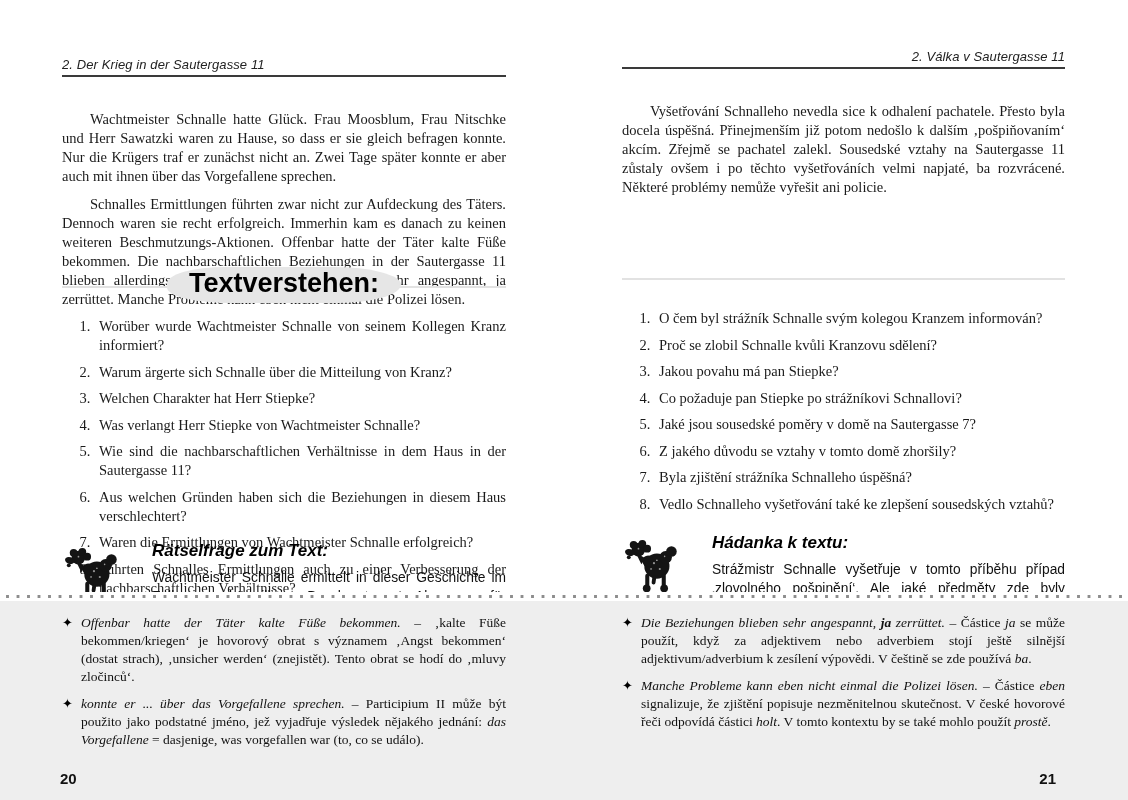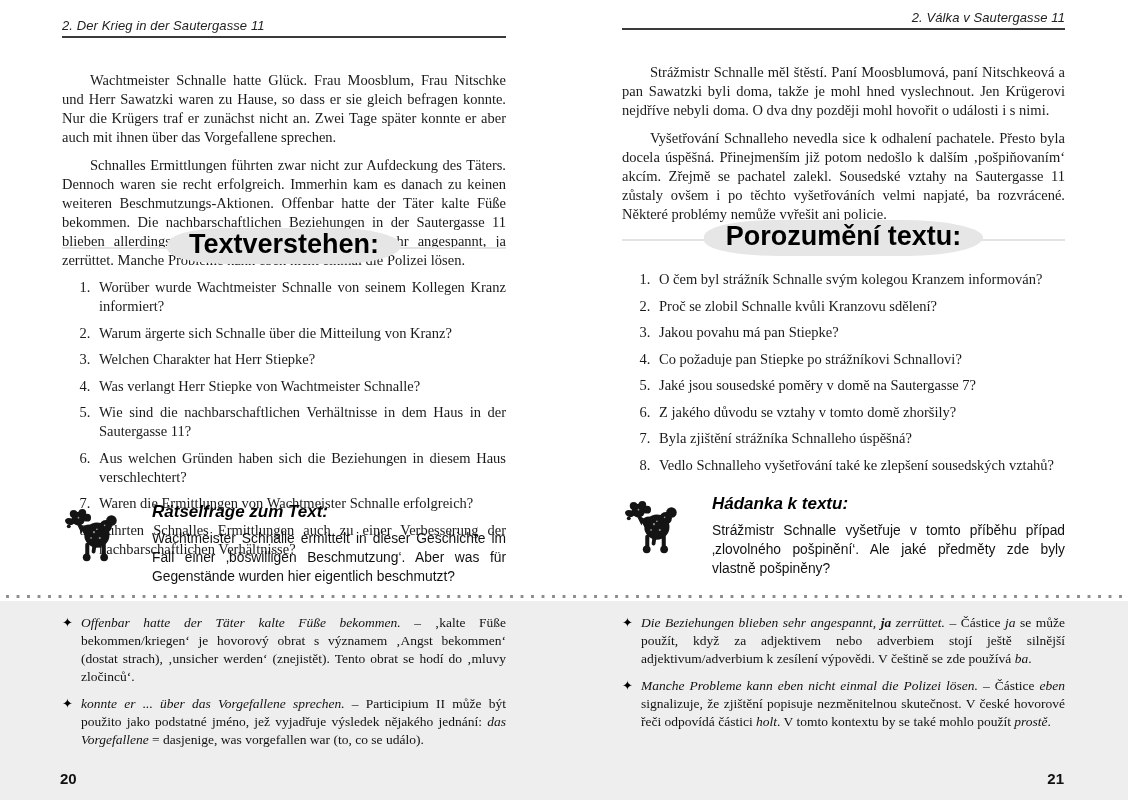--- a/index.html
+++ b/index.html
@@ -1,20 +1,20 @@
 <!DOCTYPE html>
 <html><head>
 <meta charset="utf-8">
 <style>
   html,body { margin:0; padding:0; background:#ffffff; }
   .spread {
     position:relative; width:1128px; height:800px; background:#ffffff;
     font-family:"Liberation Serif", serif; color:#1a1a1a; overflow:hidden;
   }
-  .content-row { display:flex; height:598px; }
+  .content-row { display:flex; height:598px;margin-top:39px; }
   .page { width:564px; box-sizing:border-box; }
   .page.left  { padding:18px 58px 0 62px; }
   .page.right { padding:10px 63px 0 58px; }
 
   .running-header {
     font-family:"Liberation Sans", sans-serif; font-style:italic;
     font-size:13px; color:#222; padding-bottom:3px;
     border-bottom:2px solid #3a3a3a; letter-spacing:0.1px;
   }
   .running-header.rh-right { text-align:right; }
@@ -79,21 +79,21 @@
   .seg-qi { font-style:italic; }
   .seg-i  { font-style:italic; }
   .seg-bi { font-style:italic; font-weight:bold; }
   .seg-r  { }
 
   .page-num {
     position:absolute; bottom:13px;
     font-family:"Liberation Sans", sans-serif; font-weight:bold; font-size:15px; color:#111;
   }
   .page-num.pn-left  { left:60px; }
-  .page-num.pn-right { right:64px; }
+  .page-num.pn-right { right:72px; }
 </style>
 </head>
 <body>
 
 <div class="spread">
   <div class="content-row">
 
     <div class="page left">
       <div class="running-header">2. Der Krieg in der Sautergasse 11</div>
       <div class="text-block">
@@ -148,26 +148,24 @@
         <div class="riddle-body">
           <p class="riddle-heading">Rätselfrage zum Text:</p>
           <p class="riddle-text">Wachtmeister Schnalle ermittelt in dieser Geschichte im Fall einer ‚böswilligen Beschmutzung‘. Aber was für Gegenstände wurden hier eigentlich beschmutzt?</p>
         </div>
       </div>
     </div>
 
     <div class="page right">
       <div class="running-header rh-right">2. Válka v Sautergasse 11</div>
       <div class="text-block">
-        <p>Strážmistr Schnalle měl štěstí. Paní Moosblumová, paní Nitschkeová a pan Sawatzki byli doma, takže je mohl hned vyslechnout. Jen Krügerovi nejdříve nebyli doma. O dva dny později mohl hovořit o události i s nimi.</p>
         <p>Vyšetřování Schnalleho nevedla sice k odhalení pachatele. Přesto byla docela úspěšná. Přinejmenším již potom nedošlo k dalším ‚pošpiňovaním‘ akcím. Zřejmě se pachatel zalekl. Sousedské vztahy na Sautergasse 11 zůstaly ovšem i po těchto vyšetřováních velmi napjaté, ba rozvrácené. Některé problémy nemůže vyřešit ani policie.</p>
       </div>
       <div class="section-heading">
         <div class="rule"></div>
-        <span class="blob">Porozumění textu:</span>
       </div>
       <ol class="questions">
         <li>O čem byl strážník Schnalle svým kolegou Kranzem informován?</li>
         <li>Proč se zlobil Schnalle kvůli Kranzovu sdělení?</li>
         <li>Jakou povahu má pan Stiepke?</li>
         <li>Co požaduje pan Stiepke po strážníkovi Schnallovi?</li>
         <li>Jaké jsou sousedské poměry v domě na Sautergasse 7?</li>
         <li>Z jakého důvodu se vztahy v tomto domě zhoršily?</li>
         <li>Byla zjištění strážníka Schnalleho úspěšná?</li>
         <li>Vedlo Schnalleho vyšetřování také ke zlepšení sousedských vztahů?</li>

